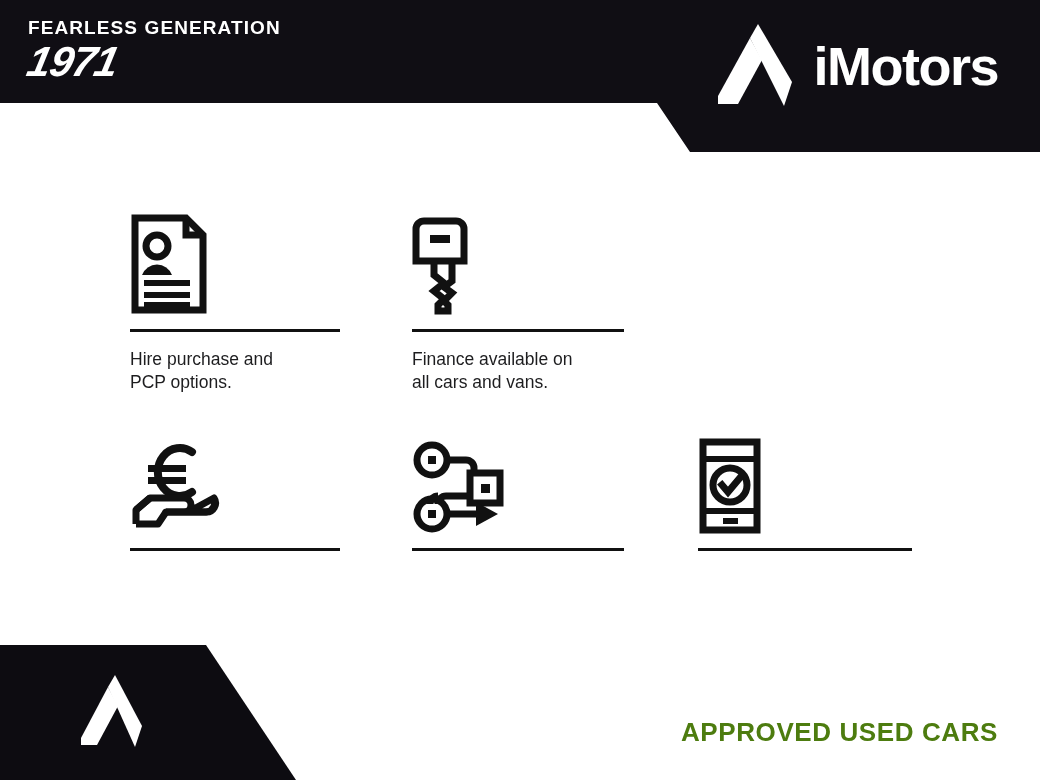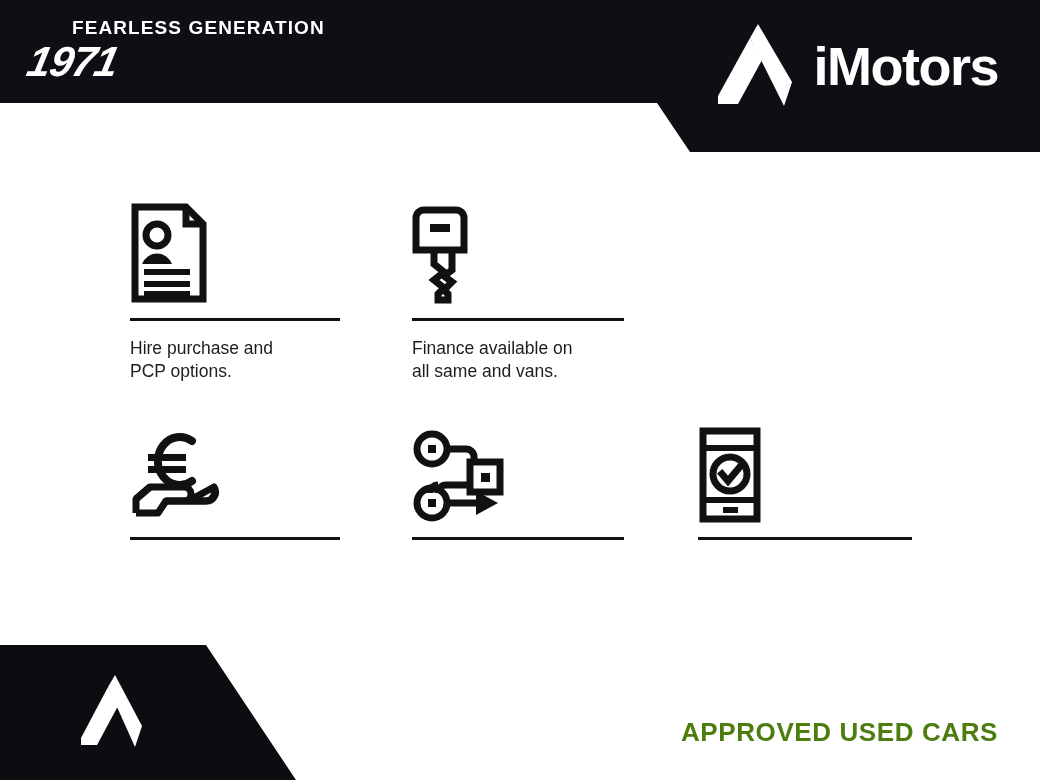--- a/index.html
+++ b/index.html
@@ -28,21 +28,20 @@
     left:28px; top:18px;
     z-index:4;
   }
   .tagline-top {
     color:#ffffff;
     font-size:19px;
     font-weight:bold;
     letter-spacing:1.1px;
     line-height:1;
     white-space:nowrap;
-    margin-left:44px;
   }
   .tagline-year {
     margin-top:4px;
     color:#ffffff;
     font-size:42px;
     font-weight:bold;
     font-style:italic;
     letter-spacing:-1px;
     line-height:1;
     transform:skewX(-12deg);
@@ -63,21 +62,21 @@
     font-size:54px;
     font-weight:bold;
     letter-spacing:-1.5px;
     line-height:1;
     text-align:center;
   }
 
   
   .grid {
     position:absolute;
-    left:130px; top:196px;
+    left:130px; top:207px;
     width:782px;
     display:grid;
     grid-template-columns:210px 72px 212px 74px 214px;
     grid-template-rows:auto auto;
     row-gap:32px;
   }
   .cell-a { grid-column:1; }
   .cell-b { grid-column:3; }
   .cell-c { grid-column:5; }
 
@@ -173,21 +172,21 @@
     <div class="feature cell-b">
       <div class="icon-box">
         <svg width="56" height="102" viewBox="0 0 56 102" aria-hidden="true">
           <path d="M12 8 H44 a8 8 0 0 1 8 8 V48 H4 V16 a8 8 0 0 1 8 -8 Z" fill="none" stroke="#111" stroke-width="7"></path>
           <rect x="18" y="22" width="20" height="8" fill="#111"></rect>
           <path d="M22 48 V62 l10 8 l-10 8 l10 8 l-6 6 v6 h10 v-6 l-4 -4 l8 -8 l-8 -6 l8 -6 V48" fill="none" stroke="#111" stroke-width="7" stroke-linejoin="miter"></path>
         </svg>
       </div>
       <div class="divider"></div>
       <div class="feature-text">Finance available on
-all same and vans.</div>
+all cars and vans.</div>
     </div>
 
 
     <div class="feature cell-a">
       <div class="icon-box">
         <svg width="94" height="98" viewBox="0 0 94 98" aria-hidden="true">
           <path d="M62 16 a22 24 0 1 0 0 40" fill="none" stroke="#111" stroke-width="8" stroke-linecap="round"></path>
           <rect x="18" y="29" width="38" height="7" fill="#111"></rect>
           <rect x="18" y="41" width="38" height="7" fill="#111"></rect>
           <path d="M6 88 V74 l14 -12 h34 a7 7 0 0 1 0 14 H36 l40 0 a9 9 0 0 0 8 -14 l-22 12" fill="none" stroke="#111" stroke-width="7" stroke-linejoin="round"></path>

